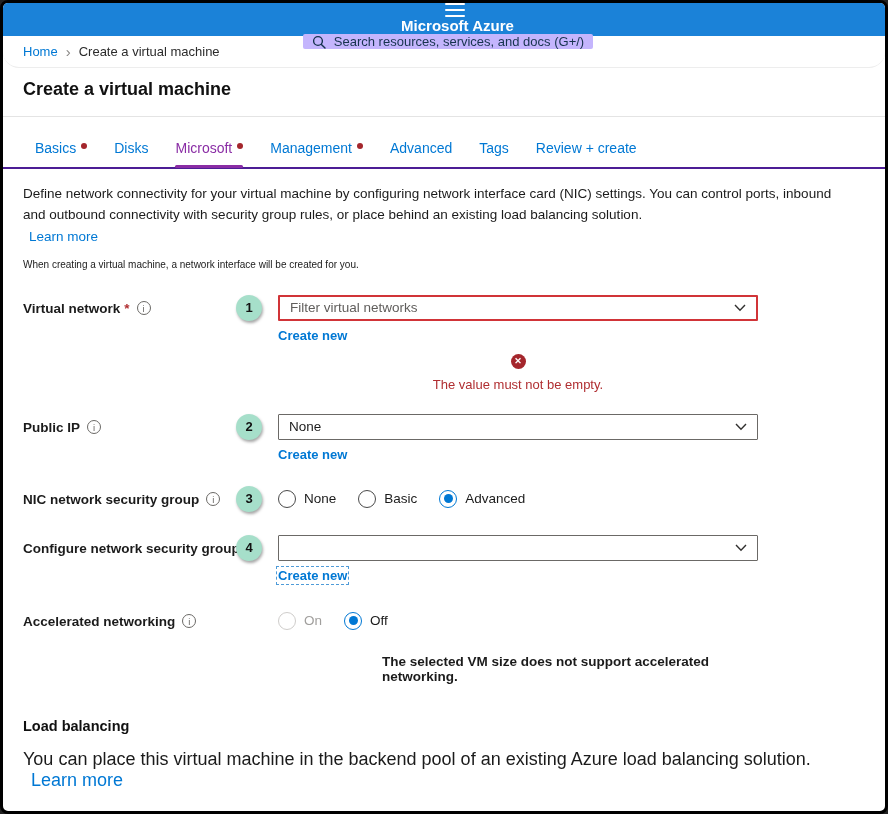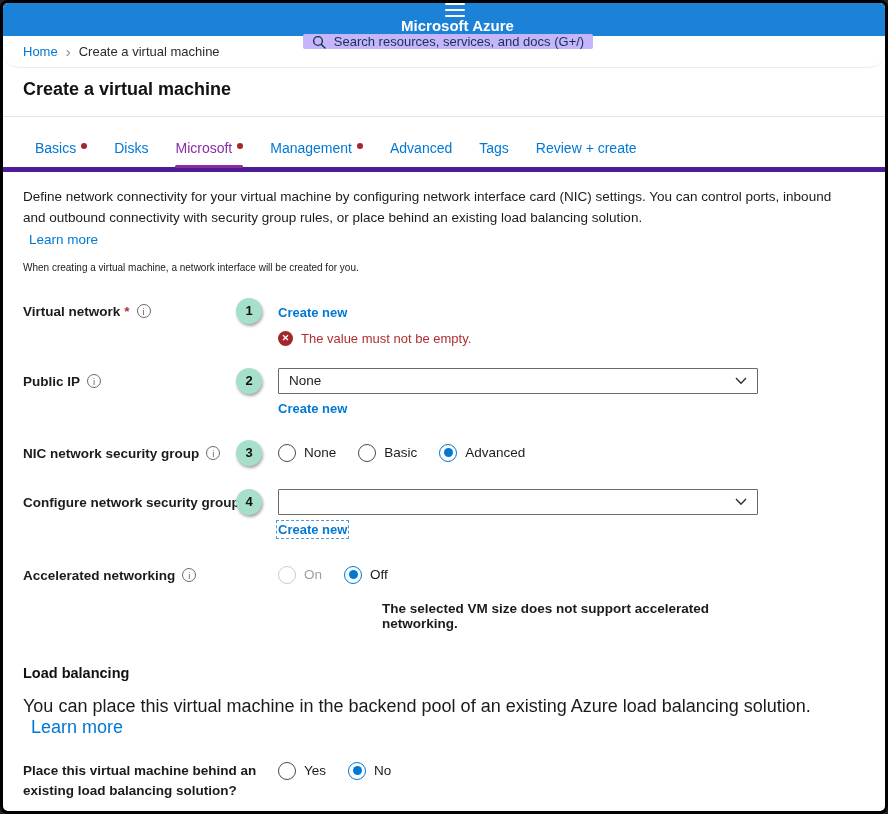--- a/index.html
+++ b/index.html
@@ -25,21 +25,21 @@
   .breadcrumb { height:32px; display:flex; align-items:center; padding:0 20px; font-size:13px; border-bottom:1px solid #ededed;border-radius:16px; }
   .bc-home { color:#0078d4; cursor:pointer; }
   .bc-sep { color:#8a8886; margin:0 8px; font-size:15px; line-height:1; }
   .bc-cur { color:#2b2b2b; }
 
   
   .titlebar { padding:11px 20px 16px; border-bottom:1px solid #e4e4e4; }
   .page-title { font-size:18px; font-weight:bold; color:#111; }
 
   
-  .tabs { display:flex; gap:27px; padding-left:32px; margin-top:23px; border-bottom:5px solid #4c1d95; }
+  .tabs { display:flex; gap:27px; padding-left:32px; margin-top:23px; border-bottom:2px solid #4c1d95; }
   .tab { font-size:14px; color:#0078d4; padding-bottom:11px; position:relative; cursor:pointer; display:flex; align-items:flex-start; gap:5px; }
   .tab.active { color:#8a2da5; }
   .tab.active::after { content:""; position:absolute; left:0; right:0; bottom:-1px; height:3px; background:#8a2da5; border-radius:2px; }
   .dot { width:6px; height:6px; background:#a4262c; border-radius:50%; margin-top:3px; flex:none; }
 
   
   .content { padding:0 26px 0 20px; }
   .intro { margin-top:15px; font-size:13.5px; color:#1b1b1b; line-height:1.55; max-width:832px; }
   .link { color:#0078d4; cursor:pointer; text-decoration:none; }
   .intro-learn { display:inline-block; margin-top:3px; padding-left:6px; font-size:13.5px; }
@@ -66,35 +66,35 @@
   .dropdown { height:26px; border:1px solid #6b6966; border-radius:1px; display:flex; align-items:center;
               padding:0 10px; font-size:13.5px; color:#1b1b1b; background:#fff; cursor:pointer; }
   .dropdown .val { flex:1; }
   .dropdown.invalid { border:2px solid #d13438; }
   .dropdown .ph { color:#605e5c; }
   .chev { flex:none; margin-left:8px; display:flex; }
 
   .create-new { display:inline-block; margin-top:7px; font-size:13px; font-weight:600; color:#0078d4; cursor:pointer; }
   .create-new.focused { outline:1px dashed #4f9bd8; outline-offset:1px; }
 
-  .error-line { display:flex; align-items:center; gap:8px; margin-top:10px; }
+  .error-line { display:flex; align-items:center; gap:8px; margin-top:10px;flex-direction:column; }
   .err-icon { width:15px; height:15px; border-radius:50%; background:#a4262c; color:#fff; font-size:9px; font-weight:bold; display:flex; align-items:center; justify-content:center; flex:none; }
   .err-icon::before { content:"\2715"; }
   .error-text { font-size:13px; color:#b02e31; }
 
   .radio-group { display:flex; align-items:center; gap:22px; padding-top:4px; }
   .radio-opt { display:flex; align-items:center; gap:8px; font-size:13.5px; color:#1b1b1b; cursor:pointer; }
   .radio { width:18px; height:18px; border-radius:50%; border:1px solid #4a4a4a; display:flex; align-items:center; justify-content:center; background:#fff; flex:none; }
   .radio.checked { border-color:#0078d4; }
   .rdot { width:9px; height:9px; border-radius:50%; background:transparent; }
   .radio.checked .rdot { background:#0078d4; }
   .radio.disabled { border-color:#cfcdcb; }
   .radio-opt.disabled { color:#a19f9d; cursor:default; }
 
-  .acc-note { margin-top:17px; padding-left:104px; font-size:13.5px; font-weight:600; color:#1b1b1b; }
+  .acc-note { margin-top:24px; padding-left:104px; font-size:13.5px; font-weight:600; color:#1b1b1b; }
 
   .lb-desc { margin-top:15px; font-size:18px; color:#1b1b1b; }
   .lb-row { display:flex; align-items:flex-start; margin-top:23px; }
   .lb-label { width:240px; flex:none; font-size:13.5px; font-weight:600; color:#1b1b1b; line-height:1.5; white-space:normal; }
   .lb-radios { margin-left:15px; padding-top:1px; }
 </style>
 </head>
 <body>
 
 <div class="frame">
@@ -163,20 +163,28 @@
 
     
     <div class="row">
       <div class="row-label">
         <span class="txt">Virtual network</span>
         <span class="req"></span>
         <span class="info"></span>
       </div>
       <div class="badge">1</div>
       <div class="control">
+        <div class="dropdown invalid">
+          <span class="val ph">Filter virtual networks</span>
+          <span class="chev">
+            <svg width="12" height="8" viewBox="0 0 12 8">
+                <path d="M1 1 L6 6.2 L11 1" stroke="#323130" stroke-width="1.4" fill="none"></path>
+              </svg>
+          </span>
+        </div>
         <span class="create-new">Create new</span>
         <div class="error-line">
           <span class="err-icon"></span>
           <span class="error-text">The value must not be empty.</span>
         </div>
       </div>
     </div>
 
     
     <div class="row" style="margin-top:22px;">

